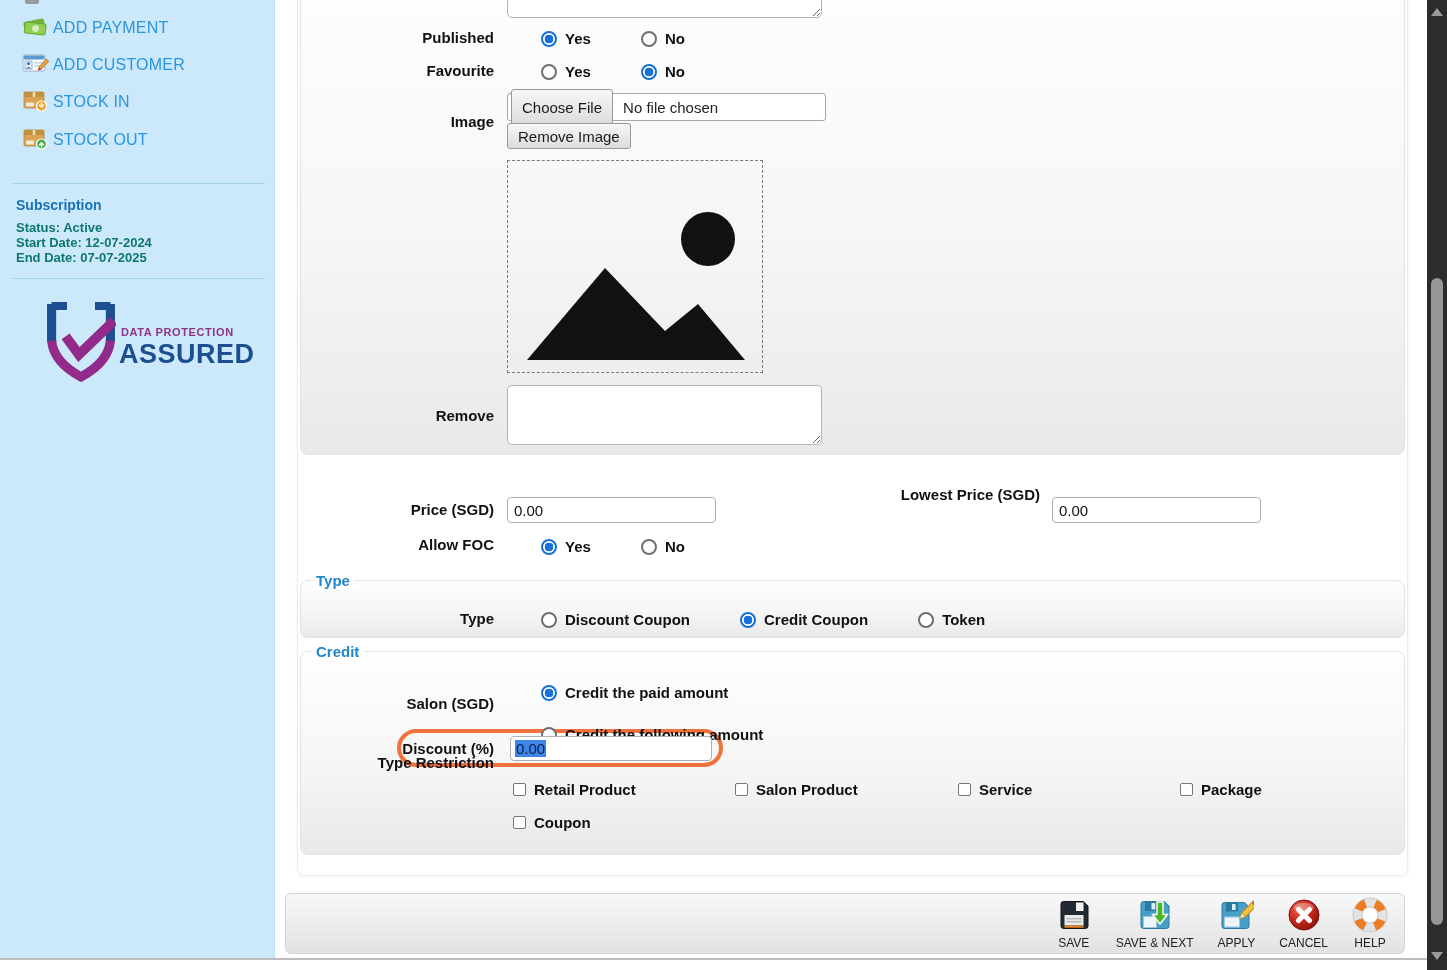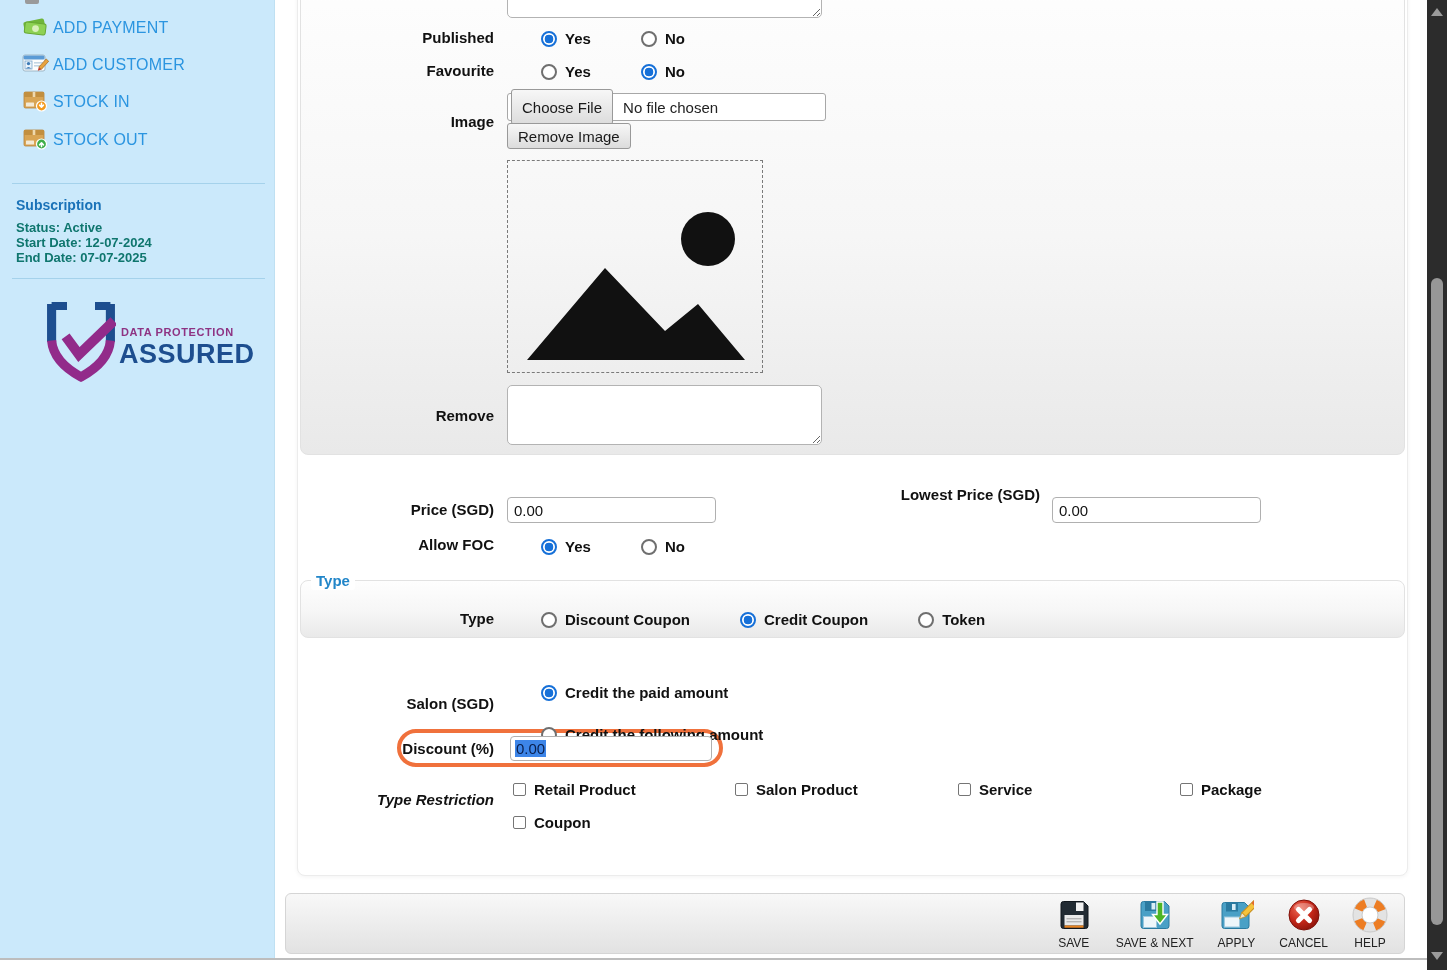--- a/index.html
+++ b/index.html
@@ -264,39 +264,42 @@
     <span class="opt">
       <span class="radio on"></span>
       <span class="opt-label">Credit Coupon</span>
     </span>
     <span class="opt">
       <span class="radio"></span>
       <span class="opt-label">Token</span>
     </span>
   </div>
 
+  <div class="panel panel-credit">
+    <span class="legend">Credit</span>
+  </div>
   <div class="flabel" style="top:695px;">Salon (SGD)</div>
   <div class="ctrl" style="left:238px; top:684px;">
     <span class="opt" style="margin-bottom:7px;">
       <span class="radio on"></span>
       <span class="opt-label">Credit the paid amount</span>
     </span><br>
     <span class="opt">
       <span class="radio"></span>
       <span class="opt-label">Credit the following amount</span>
     </span>
   </div>
 
   <div class="hl"></div>
   <div class="flabel" style="top:740px;">Discount (%)</div>
   <div class="dinput">
     <span class="sel">0.00</span>
   </div>
 
-  <div class="flabel" style="top:791px;font-style:italic;">Type Restriction</div>
+  <div class="flabel" style="top:754px;">Type Restriction</div>
   <span class="cb-item" style="left:238px; top:781px;">
     <span class="cb"></span>
     <span class="opt-label">Retail Product</span>
   </span>
   <span class="cb-item" style="left:460px; top:781px;">
     <span class="cb"></span>
     <span class="opt-label">Salon Product</span>
   </span>
   <span class="cb-item" style="left:683px; top:781px;">
     <span class="cb"></span>

